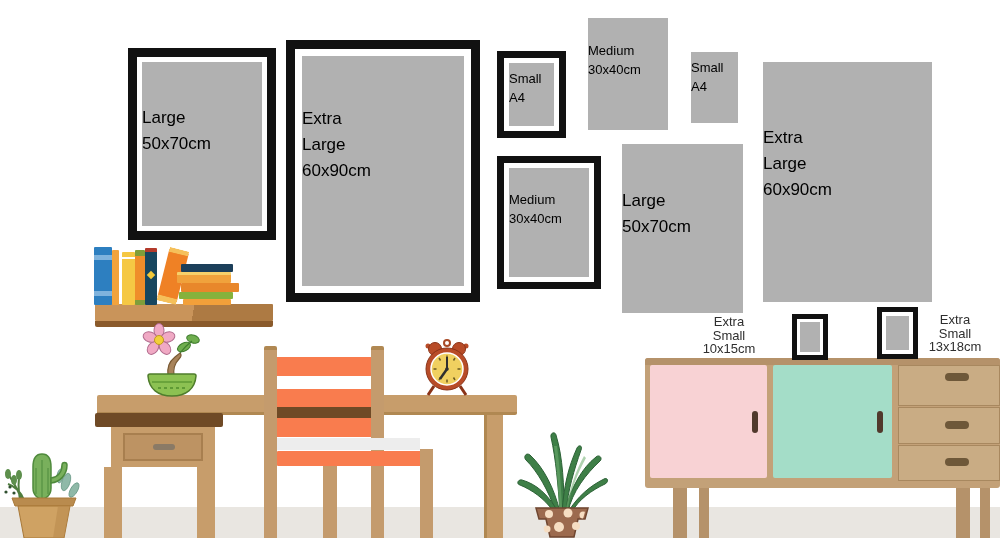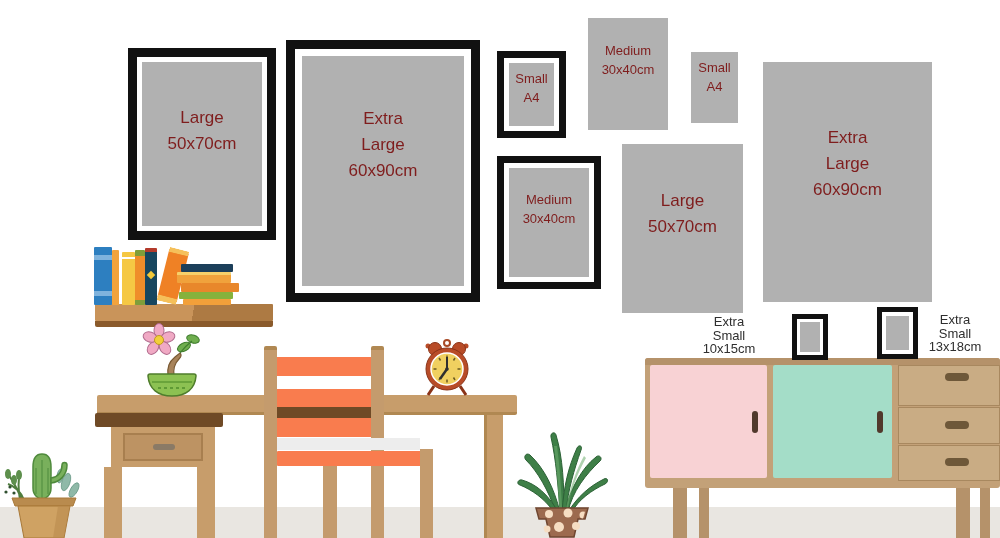--- a/index.html
+++ b/index.html
@@ -10,21 +10,21 @@
   .abs{position:absolute;}
   
   .framed{
     position:absolute;box-sizing:border-box;background:#ffffff;
     border-style:solid;border-color:#111111;
   }
   .print{position:relative;width:100%;height:100%;background:#b1b1b1;}
   .print-bare{position:absolute;background:#b1b1b1;}
   .print-label{
     position:absolute;left:0;right:0;transform:translateY(-50%);
-    text-align:center;color:#7f1d1d;
+    text-align:left;color:#000000;
   }
   .print-label.big span{display:block;font-size:17px;line-height:26px;}
   .print-label.small span{display:block;font-size:13px;line-height:19px;}
   .wall-label{position:absolute;text-align:center;color:#2f2f2f;}
   .wall-label span{display:block;font-size:13px;line-height:13.5px;}
   
   .floor{left:0;top:507px;width:1000px;height:31px;background:#e9e6e1;}
   
   .shelf-board{left:95px;top:304px;width:178px;height:17px;
     background:linear-gradient(100deg,#c9945a 55%,#ad7a43 55%);border-radius:1px;}

